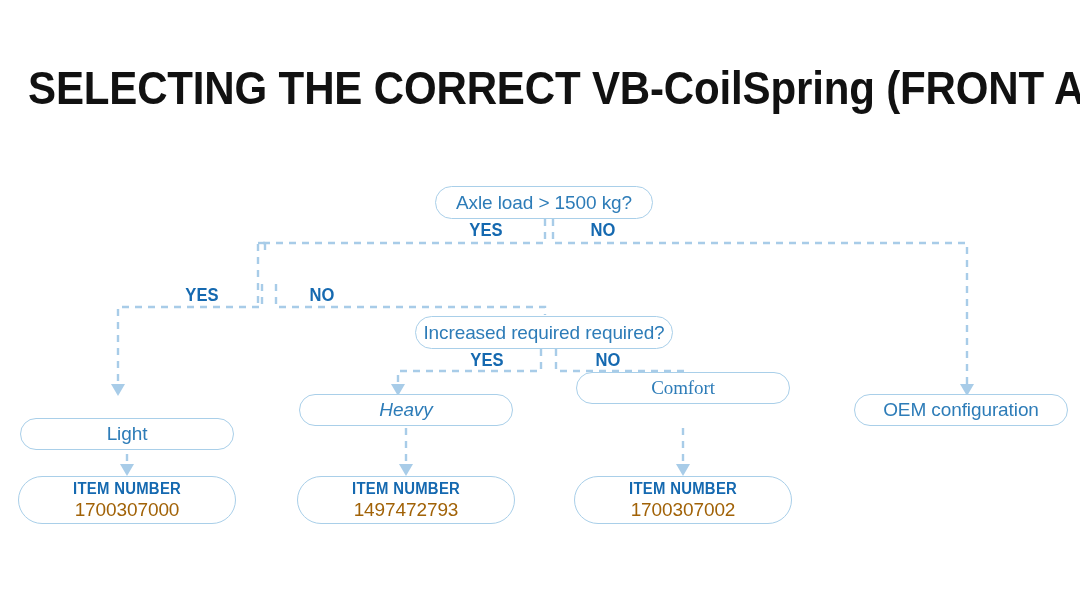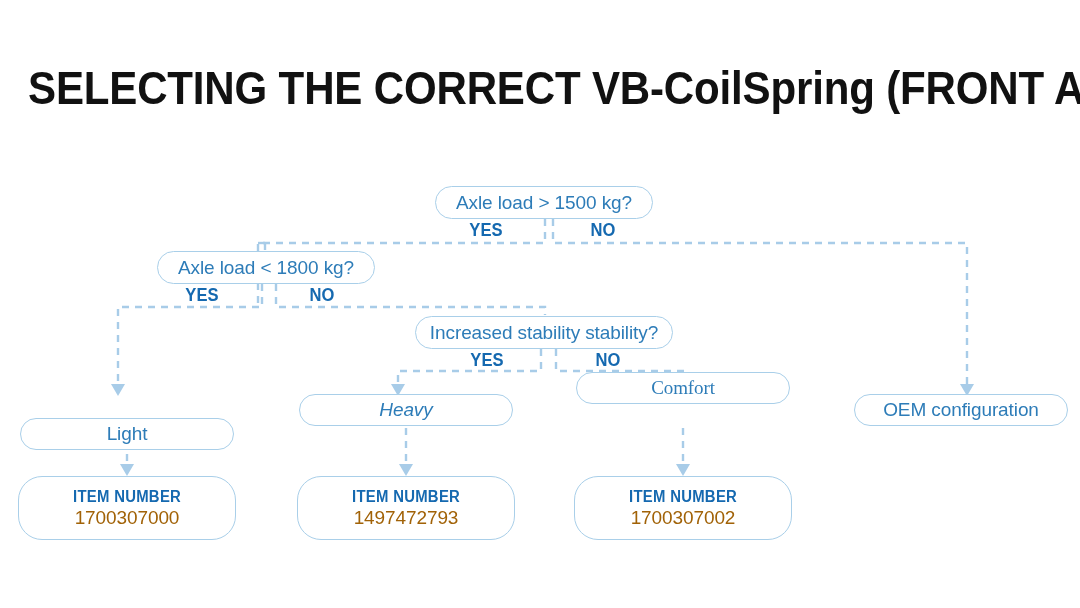--- a/index.html
+++ b/index.html
@@ -95,21 +95,21 @@
     transform: scaleX(0.92);
     text-align: center;
     white-space: nowrap;
   }
 
   
   .item-card {
     position: absolute;
     box-sizing: border-box;
     width: 218px;
-    height: 64px;
+    height: 48px;
     border: 1.6px solid #a9cfe9;
     border-radius: 24px;
     background: #ffffff;
     display: flex;
     flex-direction: column;
     align-items: center;
     justify-content: center;
   }
   .item-card .item-label {
     color: #1569b0;
@@ -167,28 +167,25 @@
     <path class="conn" d="M 683,428 L 683,466"></path>
     <polygon class="arrow-head" points="676,464 690,464 683,476"></polygon>
   </svg>
 
   <div class="pill decision" style="left:435px; top:186px; width:218px;">
     <span>Axle load &gt; 1500 kg?</span>
   </div>
   <div class="branch-label" style="left:445px; top:220px; width:82px;">YES</div>
   <div class="branch-label" style="left:562px; top:220px; width:82px;">NO</div>
 
-  <div class="pill decision" style="left:157px; top:251px; width:218px;">
-    <span>Axle load &lt; 1800 kg?</span>
-  </div>
   <div class="branch-label" style="left:161px; top:285px; width:82px;">YES</div>
   <div class="branch-label" style="left:281px; top:285px; width:82px;">NO</div>
 
   <div class="pill decision" style="left:415px; top:316px; width:258px;">
-    <span>Increased stability stability?</span>
+    <span>Increased required required?</span>
   </div>
   <div class="branch-label" style="left:446px; top:350px; width:82px;">YES</div>
   <div class="branch-label" style="left:567px; top:350px; width:82px;">NO</div>
 
   <div class="pill result" style="left:20px; top:394px; width:214px;margin-top:24px;">
     <span>Light</span>
   </div>
 
   <div class="pill result" style="left:299px; top:394px; width:214px;font-style:italic;">
     <span>Heavy</span>

